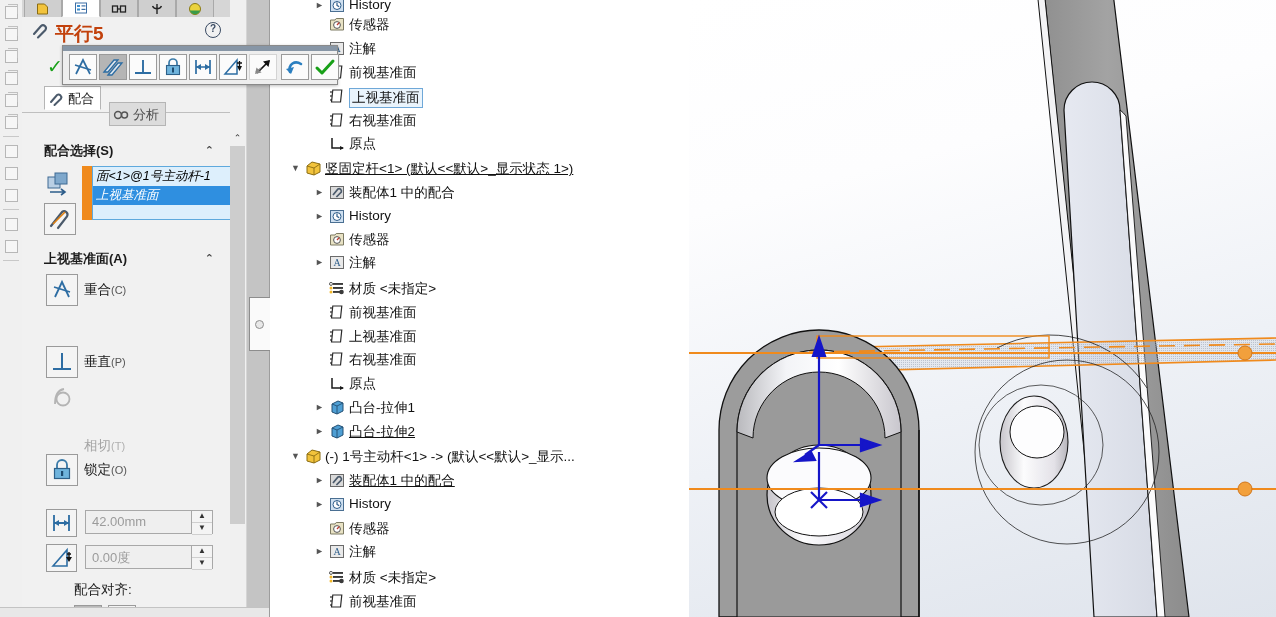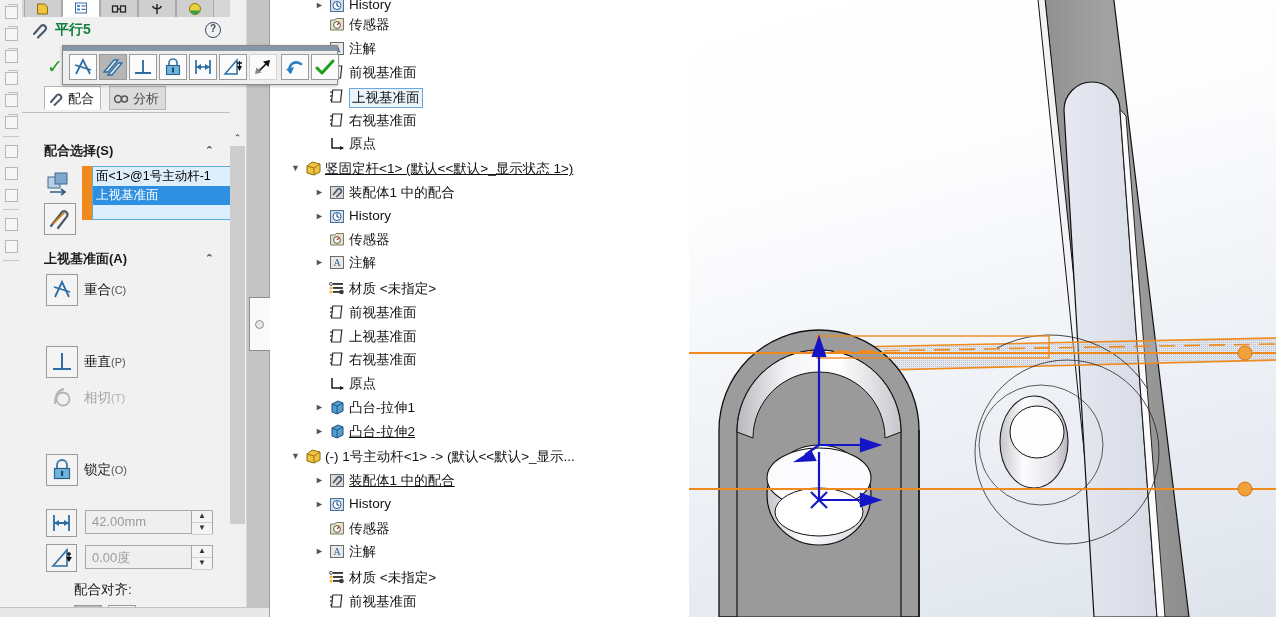--- a/index.html
+++ b/index.html
@@ -44,72 +44,72 @@
     background:#cfcfcf;box-sizing:border-box;
   }
   .pm-tab.sel{background:#fff;border-bottom:1px solid #fff;}
   .pm-tab .ti{position:absolute;left:50%;top:50%;transform:translate(-50%,-50%);}
 
   #pm-title{
     position:absolute;left:0;top:17px;width:208px;height:27px;background:#f1f1f1;
   }
   #pm-title .clip{position:absolute;left:9px;top:5px;}
   #pm-title .txt{
-    position:absolute;left:33px;top:4px;font-size:14px;font-weight:bold;color:#15803d;
+    position:absolute;left:33px;top:4px;font-size:19px;font-weight:bold;color:#c2410c;
   }
   #pm-title .help{
     position:absolute;right:9px;top:5px;width:14px;height:14px;
     border:1.4px solid #3a4b63;border-radius:50%;
     font-size:10px;line-height:12px;text-align:center;color:#3a4b63;font-weight:bold;
   }
 
   #pm-ok{position:absolute;left:25px;top:55px;font-size:19px;color:#18a018;font-weight:bold;}
 
   #pm-subtabs{
     position:absolute;left:0;top:84px;width:208px;height:28px;
     border-bottom:1px solid #bfbfbf;background:#f1f1f1;
   }
   .subtab{
     position:absolute;top:2px;height:24px;box-sizing:border-box;
     border:1px solid #b5b5b5;padding:3px 6px 0 23px;font-size:13px;
   }
   .subtab.act{background:#fff;border-bottom-color:#fff;color:#1a1a1a;}
-  .subtab.ina{background:#dcdcdc;color:#4a4a4a;}
+  .subtab.ina{background:#dcdcdc;color:#4a4a4a;margin-top:16px;}
 
   .sec-head{
     position:absolute;left:0;width:208px;height:22px;
     font-size:13px;font-weight:bold;color:#1b1b1b;
   }
   .sec-head .lbl{position:absolute;left:22px;top:2px;}
   .sec-head .car{position:absolute;right:16px;top:4px;color:#444;font-size:11px;}
 
   #sel-box{
     position:absolute;left:70px;top:166px;width:155px;height:54px;
     border:1px solid #5ea9dd;background:#ddeffc;box-sizing:border-box;
   }
   #sel-orange{
     position:absolute;left:60px;top:166px;width:10px;height:54px;background:#f08a1c;
   }
-  .sel-row{height:19px;line-height:19px;padding-left:3px;font-size:12.5px;white-space:nowrap;}
+  .sel-row{height:19px;line-height:19px;padding-left:3px;font-size:12.5px;white-space:nowrap;font-style:italic;}
   .sel-row.r1{color:#000;}
   .sel-row.r2{background:#2f8fe0;color:#fff;}
 
   .ic-btn{
     position:absolute;width:32px;height:32px;border:1px solid #9a9a9a;
     background:#f4f4f4;box-sizing:border-box;
   }
   .ic-btn.flat{border:none;background:transparent;}
   .ic-btn.on{background:#b9b9b9;}
 
   .mate-row{position:absolute;left:0;width:208px;height:36px;}
   .mate-row .mlabel{
     position:absolute;left:62px;top:9px;font-size:13.5px;color:#1a1a1a;
   }
   .mate-row .mlabel .k{font-size:11px;color:#555;}
-  .mate-row.dis .mlabel{color:#a4a4a4;}
+  .mate-row.dis .mlabel{color:#a4a4a4;margin-top:48px;}
   .mate-row.dis .mlabel .k{color:#b0b0b0;}
 
   .num-field{
     position:absolute;height:24px;width:128px;border:1px solid #a8a8a8;
     background:#efefef;box-sizing:border-box;
   }
   .num-field .v{
     position:absolute;left:6px;top:3px;font-size:13px;color:#9b9b9b;
   }
   .spin{

